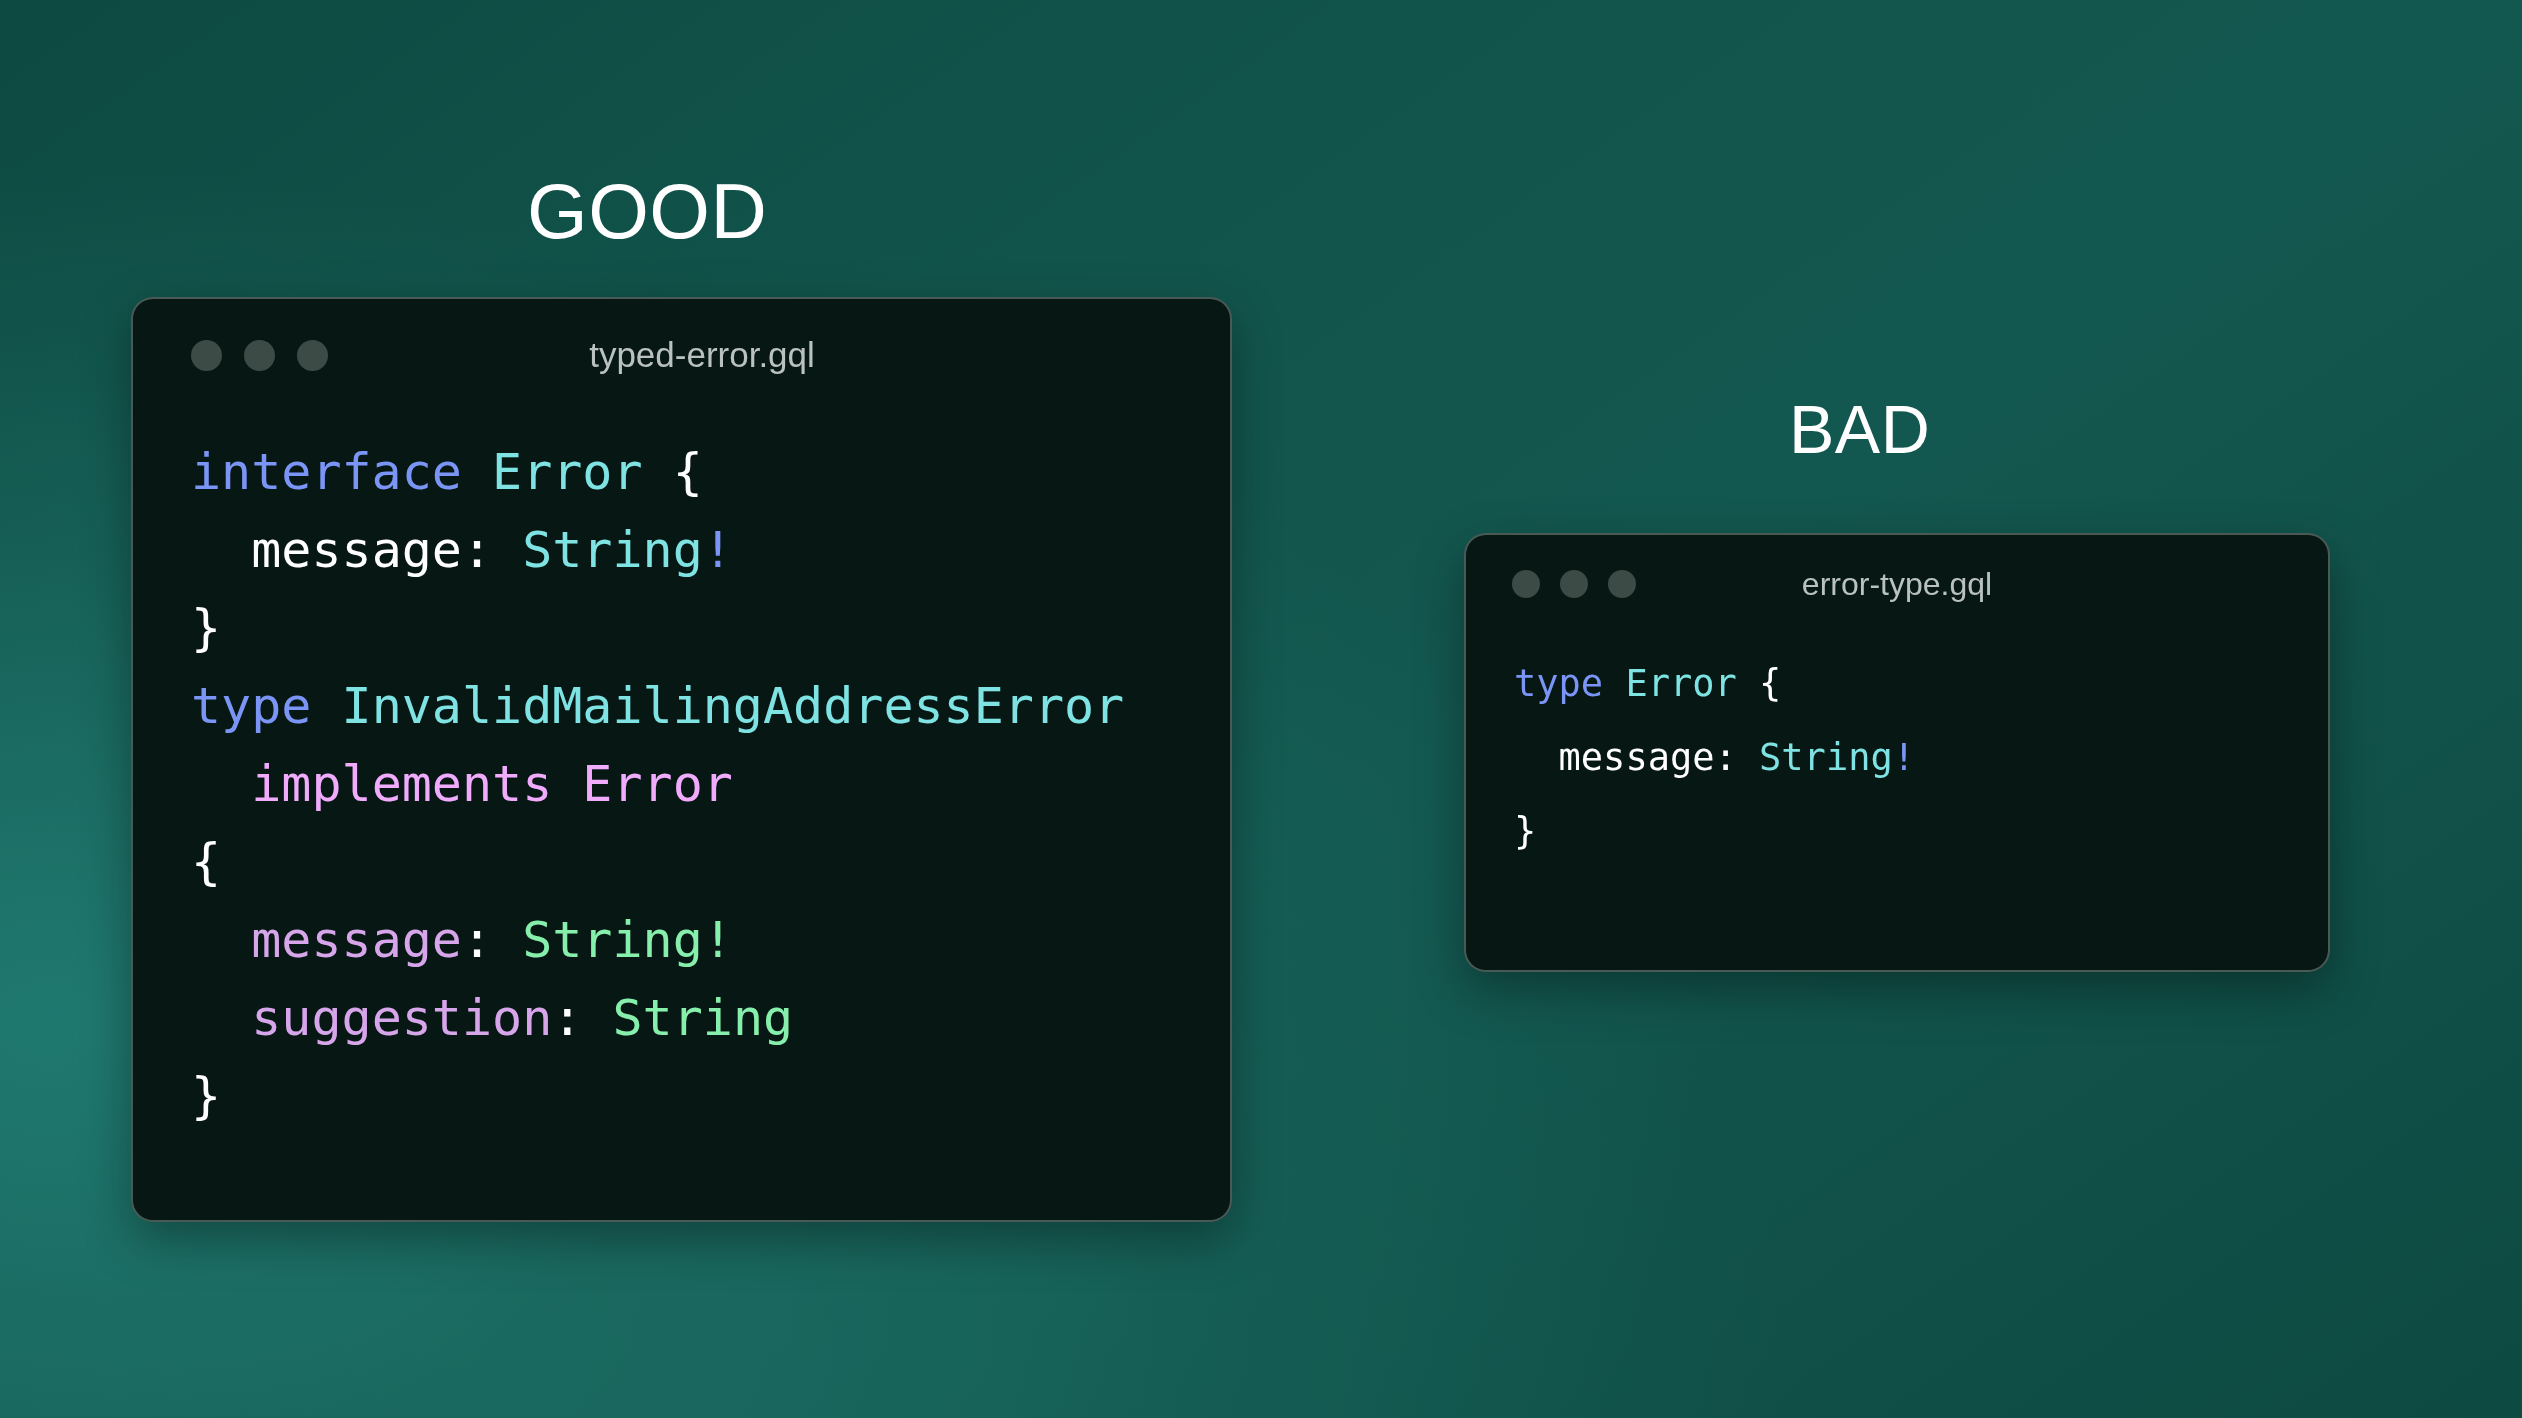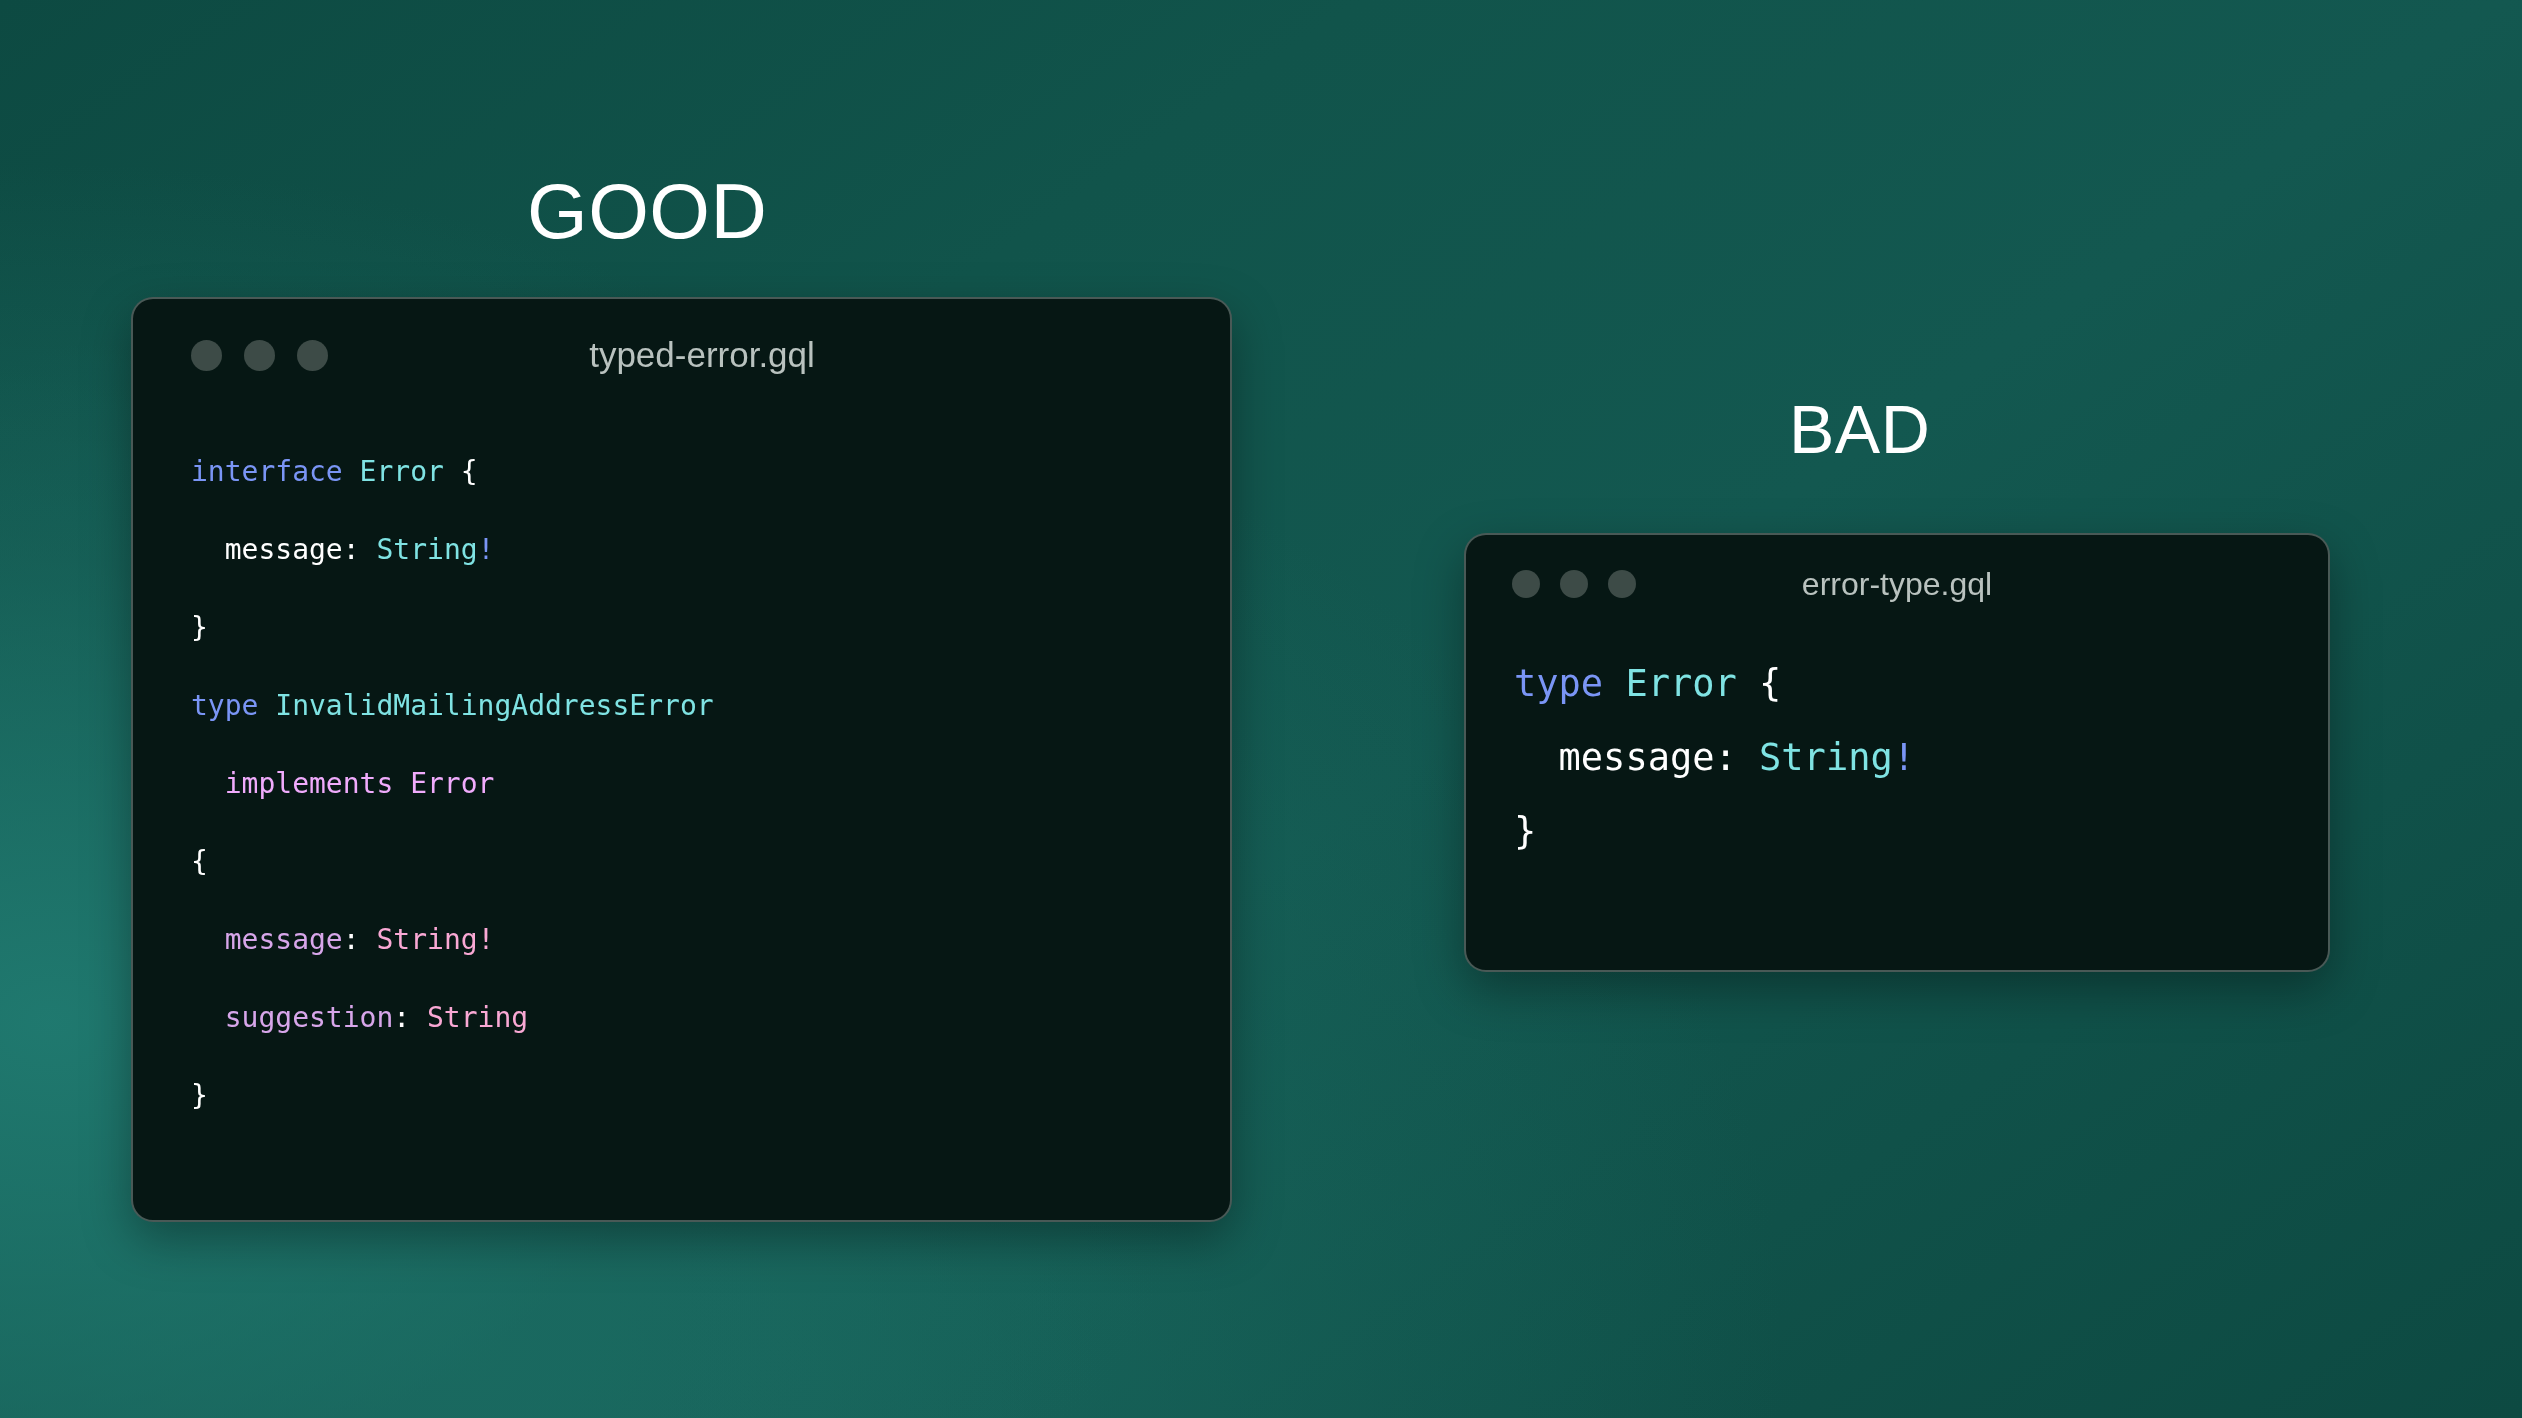--- a/index.html
+++ b/index.html
@@ -97,40 +97,40 @@
   #window-good .filename { font-size: 35px; padding-left: 41px; }
   #window-bad  .filename { font-size: 32px; }
 
   .code {
     font-family: "DejaVu Sans Mono", "Liberation Mono", monospace;
     white-space: pre;
     color: #ffffff;
   }
   #window-good .code {
     padding: 22px 11px 0 58px;
-    font-size: 28px;
+    font-size: 50px;
     line-height: 78px;
   }
   #window-bad .code {
     padding: 14px 4px 0 48px;
     font-size: 37px;
     line-height: 74px;
   }
 
   .line { white-space: pre; }
 
   
   .tok-keyword { color: #7a95f5; }
   .tok-type    { color: #7fe3e3; }
   .tok-punct   { color: #ffffff; }
   .tok-field   { color: #ffffff; }
   .tok-field-alt { color: #d7a6ea; }
   .tok-impl    { color: #f0abfc; }
   .tok-bang    { color: #7a95f5; }
-  .tok-plain   { color: #f9a8d4; }
+  .tok-plain   { color: #86efac; }
 </style>
 </head>
 <body>
 
 <div id="stage">
 
   <div class="heading" id="heading-good">GOOD</div>
 
   <div class="window" id="window-good">
     <div class="titlebar">

